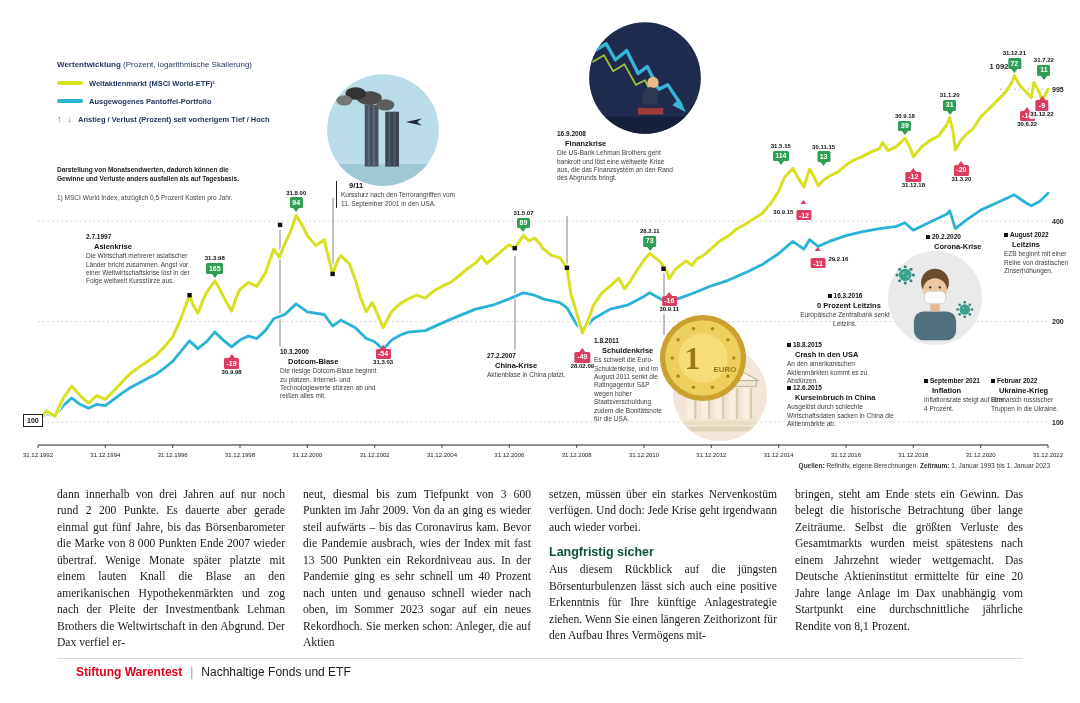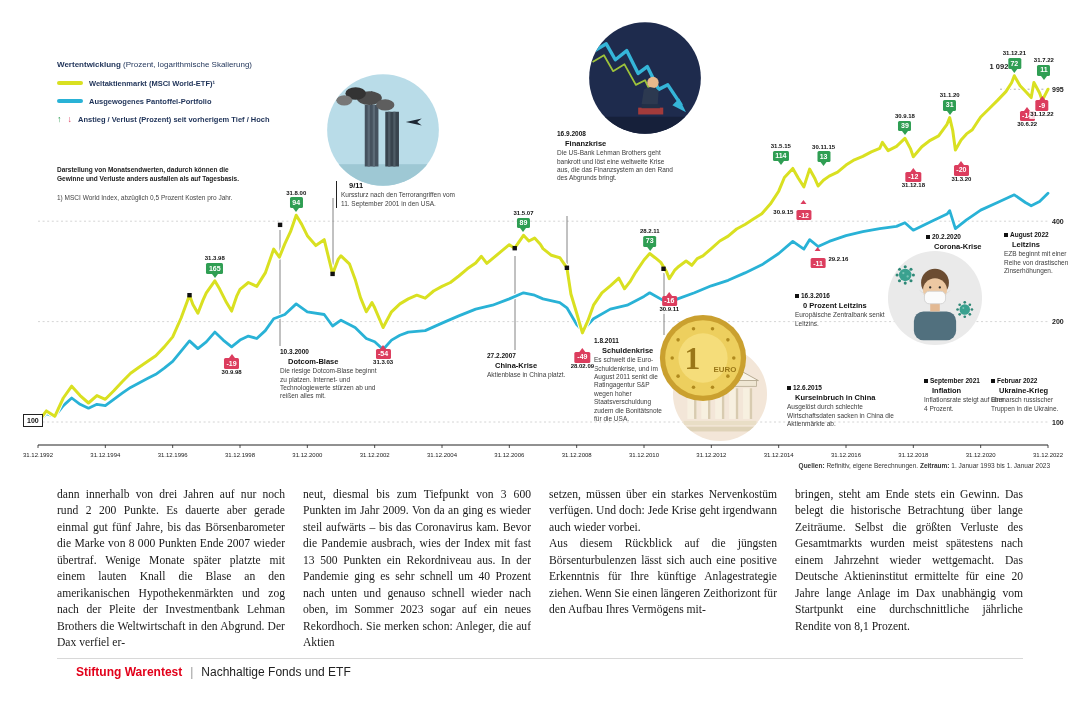--- a/index.html
+++ b/index.html
@@ -318,20 +318,25 @@
     <div class="chart-footnote">1) MSCI World Index, abzüglich 0,5 Prozent Kosten pro Jahr.</div>
 
     <div class="start-box">100</div>
 
     <div class="sources">
       <b>Quellen:</b><span> Refinitiv, eigene Berechnungen.</span>
       <b>  Zeitraum:</b><span> 1. Januar 1993 bis 1. Januar 2023</span>
     </div>
 
     <div class="layer events">
+        <div class="event" style="left: 86px; top: 233px; width: 112px;">
+          <div class="ev-date">2.7.1997</div>
+          <div class="ev-title">Asienkrise</div>
+          <div class="ev-body">Die Wirtschaft mehrerer asiatischer Länder bricht zusammen. Angst vor einer Weltwirtschaftskrise löst in der Folge weltweit Kursstürze aus.</div>
+        </div>
         <div class="event" style="left: 280px; top: 348px; width: 102px;">
           <div class="ev-date">10.3.2000</div>
           <div class="ev-title">Dotcom-Blase</div>
           <div class="ev-body">Die riesige Dotcom-Blase beginnt zu platzen. Internet- und Technologiewerte stürzen ab und reißen al­les mit.</div>
         </div>
         <div class="event bordered" style="left: 336px; top: 181px; width: 118px;">
           <div class="ev-title">9/11</div>
           <div class="ev-body">Kurssturz nach den Terrorangriffen vom 11. September 2001 in den USA.</div>
         </div>
         <div class="event" style="left: 455px; top: 352px; width: 96px; margin-left: 32px;">
@@ -342,24 +347,29 @@
         <div class="event" style="left: 557px; top: 130px; width: 118px;">
           <div class="ev-date">16.9.2008</div>
           <div class="ev-title">Finanzkrise</div>
           <div class="ev-body">Die US-Bank Lehman Brothers geht bankrott und löst eine weltweite Krise aus, die das Finanzsystem an den Rand des Abgrunds bringt.</div>
         </div>
         <div class="event" style="left: 594px; top: 337px; width: 68px;">
           <div class="ev-date">1.8.2011</div>
           <div class="ev-title">Schuldenkrise</div>
           <div class="ev-body">Es schwelt die Euro-Schuldenkrise, und im August 2011 senkt die Ratingagentur S&amp;P wegen hoher Staatsverschuldung zudem die Bonitätsnote für die USA.</div>
         </div>
-        <div class="event" style="left: 795px; top: 292px; width: 100px;">
+        <div class="event" style="left: 795px; top: 292px; width: 100px; text-align: center;">
           <div class="ev-date"><i class="sq"></i>16.3.2016</div>
           <div class="ev-title">0 Prozent Leitzins</div>
           <div class="ev-body">Europäische Zentralbank senkt Leitzins.</div>
+        </div>
+        <div class="event" style="left: 787px; top: 341px; width: 110px;">
+          <div class="ev-date"><i class="sq"></i>18.8.2015</div>
+          <div class="ev-title">Crash in den USA</div>
+          <div class="ev-body">An den amerikanischen Aktienmärkten kommt es zu Abstürzen.</div>
         </div>
         <div class="event" style="left: 787px; top: 384px; width: 116px;">
           <div class="ev-date"><i class="sq"></i>12.6.2015</div>
           <div class="ev-title">Kurseinbruch in China</div>
           <div class="ev-body">Ausgelöst durch schlechte Wirtschaftsdaten sacken in China die Aktienmärkte ab.</div>
         </div>
         <div class="event" style="left: 926px; top: 233px; width: 92px;">
           <div class="ev-date"><i class="sq"></i>20.2.2020</div>
           <div class="ev-title">Corona-Krise</div>
         </div>
@@ -483,20 +493,21 @@
 
   <div class="article">
     <div class="col">
         <p>dann innerhalb von drei Jahren auf nur noch rund 2 200 Punkte. Es dauerte aber gerade einmal gut fünf Jahre, bis das Börsenbarometer die Marke von 8 000 Punkten Ende 2007 wieder übertraf. Wenige Monate später platzte mit einem lauten Knall die Blase an den amerikanischen Hypothekenmärkten und zog nach der Pleite der Investmentbank Lehman Brothers die Weltwirtschaft in den Abgrund. Der Dax verfiel er-</p>
       </div>
     <div class="col">
         <p>neut, diesmal bis zum Tiefpunkt von 3 600 Punkten im Jahr 2009. Von da an ging es wieder steil aufwärts – bis das Coronavirus kam. Bevor die Pandemie ausbrach, wies der Index mit fast 13 500 Punkten ein Rekordniveau aus. In der Pandemie ging es sehr schnell um 40 Prozent nach unten und genauso schnell wieder nach oben, im Sommer 2023 sogar auf ein neues Rekordhoch. Sie merken schon: Anleger, die auf Aktien</p>
       </div>
     <div class="col">
         <p>setzen, müssen über ein starkes Nervenkostüm verfügen. Und doch: Jede Krise geht irgendwann auch wieder vorbei.</p>
+        <h3>Langfristig sicher</h3>
         <p>Aus diesem Rückblick auf die jüngsten Börsenturbulenzen lässt sich auch eine positive Erkenntnis für Ihre künftige Anlagestrategie ziehen. Wenn Sie einen längeren Zeithorizont für den Aufbau Ihres Vermögens mit-</p>
       </div>
     <div class="col">
         <p>bringen, steht am Ende stets ein Gewinn. Das belegt die historische Betrachtung über lange Zeiträume. Selbst die größten Verluste des Gesamtmarkts wurden meist spätestens nach einem Jahrzehnt wieder wettgemacht. Das Deutsche Aktieninstitut ermittelte für eine 20 Jahre lange Anlage im Dax unabhängig vom Startpunkt eine durchschnittliche jährliche Rendite von 8,1 Prozent.</p>
       </div>
   </div>
 
   <div class="footer">
     <span class="brand">Stiftung Warentest</span>
     <span class="sep">|</span>

